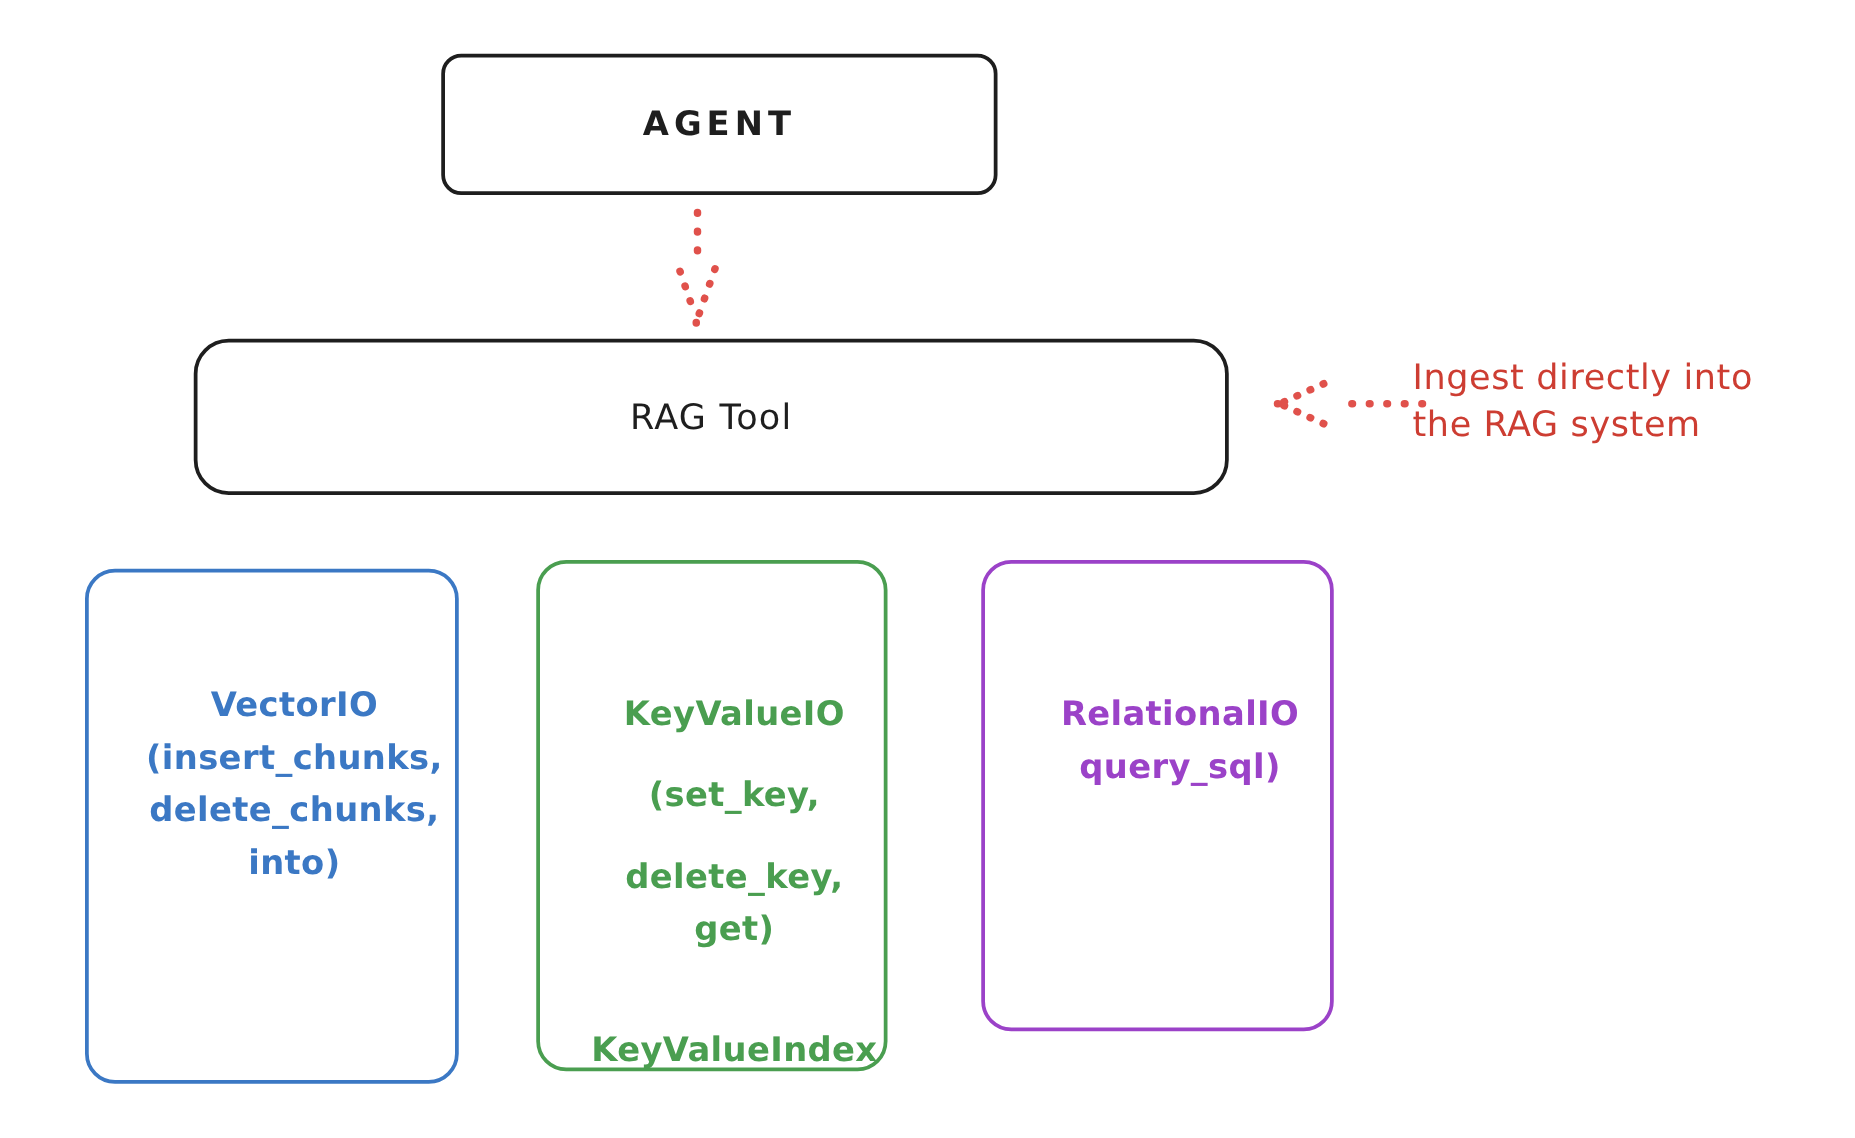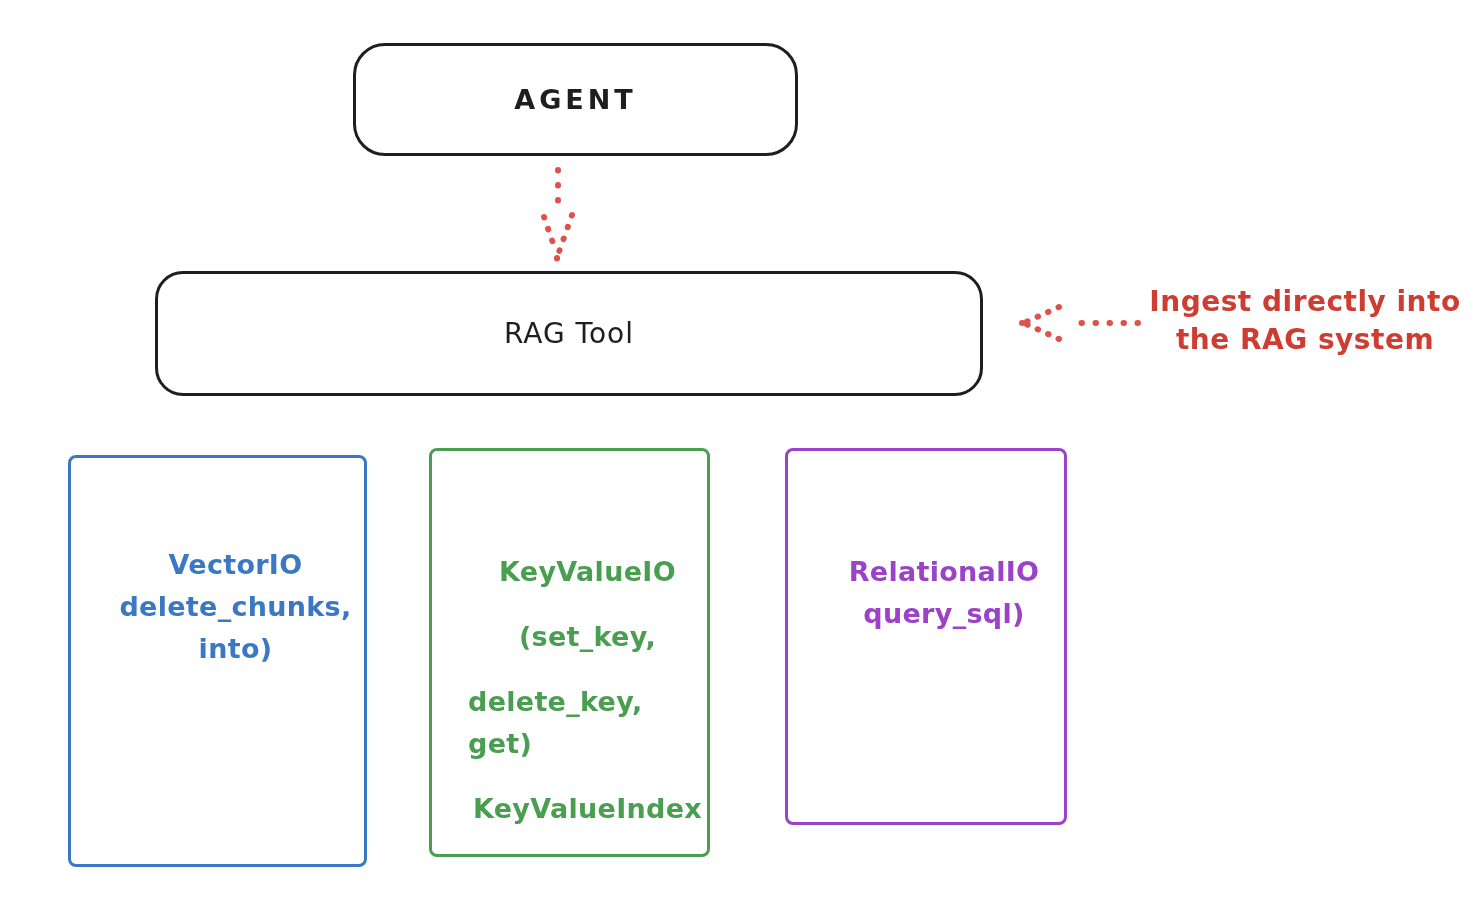--- a/index.html
+++ b/index.html
@@ -21,21 +21,21 @@
     border: 3.5px solid var(--ink);
     background: #ffffff;
     display: flex;
     align-items: center;
     justify-content: center;
     color: var(--ink);
   }
   .box-agent {
     left: 353px; top: 43px;
     width: 445px; height: 113px;
-    border-radius: 32px;
+    border-radius: 16px;
     font-size: 27px;
     font-weight: 600;
     letter-spacing: 4px;
   }
   .box-rag {
     left: 155px; top: 271px;
     width: 828px; height: 125px;
     border-radius: 28px;
     font-size: 28px;
     font-weight: 500;
@@ -45,45 +45,44 @@
   .arrows {
     position: absolute;
     left: 0; top: 0;
     width: 1484px; height: 910px;
     pointer-events: none;
   }
   .annotation {
     position: absolute;
     left: 1130px; top: 283px;
     width: 350px;
-    text-align: center;
     color: var(--red-text);
     font-size: 28px;
     line-height: 38px;
-    font-weight: 700;
+    font-weight: 400;
     letter-spacing: 0.5px;
   }
   .sub-box {
     position: absolute;
     box-sizing: border-box;
     background: #ffffff;
     border-style: solid;
     border-width: 3.5px;
-    border-radius: 8px;
+    border-radius: 24px;
     display: flex;
     flex-direction: column;
     align-items: center;
-    text-align: left;
+    text-align: center;
     font-size: 27px;
     line-height: 42px;
     font-weight: 600;
     letter-spacing: 0.3px;
     padding-left: 36px;
   }
-  .sub-box .index-label { }
+  .sub-box .index-label { margin-top: 32px; }
   .box-vector {
     left: 68px; top: 455px;
     width: 299px; height: 412px;
     border-color: var(--blue);
     color: var(--blue);
     padding-top: 86px;
   }
   .box-keyvalue {
     left: 429px; top: 448px;
     width: 281px; height: 409px;
@@ -130,20 +129,21 @@
     <span>RAG Tool</span>
   </div>
 
   <div class="annotation">
     <div>Ingest directly into</div>
     <div>the RAG system</div>
   </div>
 
   <div class="sub-box box-vector">
     <div>VectorIO</div>
+    <div>(insert_chunks,</div>
     <div>delete_chunks,</div>
     <div>into)</div>
   </div>
 
   <div class="sub-box box-keyvalue">
     <div>KeyValueIO</div>
     <div>(set_key,</div>
     <div>delete_key, get)</div>
     <div class="index-label">KeyValueIndex</div>
   </div>

